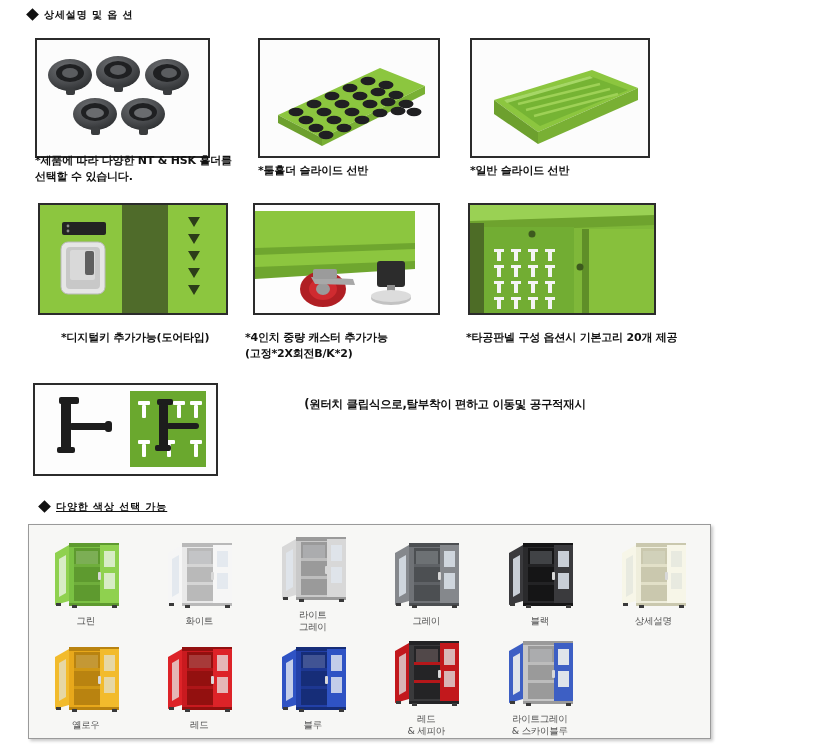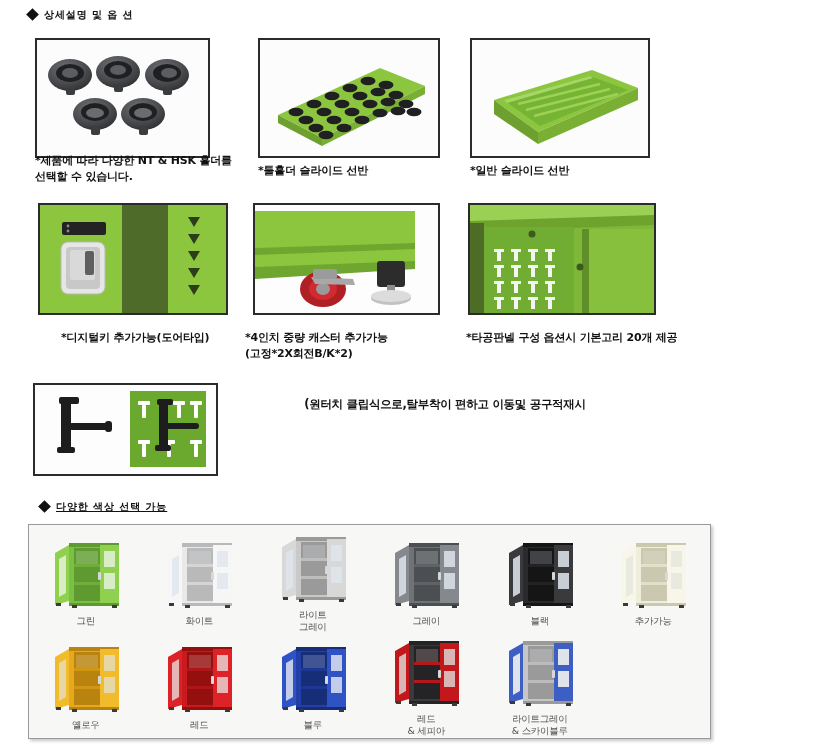--- a/index.html
+++ b/index.html
@@ -564,21 +564,21 @@
     <rect x="55" y="33" width="3" height="8" rx="1" fill="#d8d8d8"></rect>
 
     <polygon points="26,6 12,14 12,66 26,62" fill="#f7f6e8"></polygon>
     <polygon points="16,20 23,16 23,54 16,58" fill="#e8eae0"></polygon>
 
     <rect x="26" y="64" width="50" height="3" fill="#cac8ae"></rect>
     <rect x="29" y="66" width="5" height="3" fill="#3a3a3a"></rect>
     <rect x="69" y="66" width="5" height="3" fill="#3a3a3a"></rect>
     <rect x="13" y="64" width="5" height="3" fill="#3a3a3a"></rect>
   </svg>
-        <div class="swatch-label">추가가능</div>
+        <div class="swatch-label">상세설명</div>
       </div>
       <div class="swatch">
   <svg class="cab" width="86" height="72" viewBox="0 0 86 72">
 
     <rect x="26" y="4" width="50" height="62" fill="#e8a81b"></rect>
     <rect x="26" y="4" width="50" height="4" fill="#b98310"></rect>
 
     <rect x="31" y="9" width="26" height="53" fill="#b98310"></rect>
     <rect x="33" y="12" width="22" height="13" fill="#e6d7a4" opacity="0.25"></rect>
     <rect x="31" y="25" width="26" height="3" fill="#d09714"></rect>

